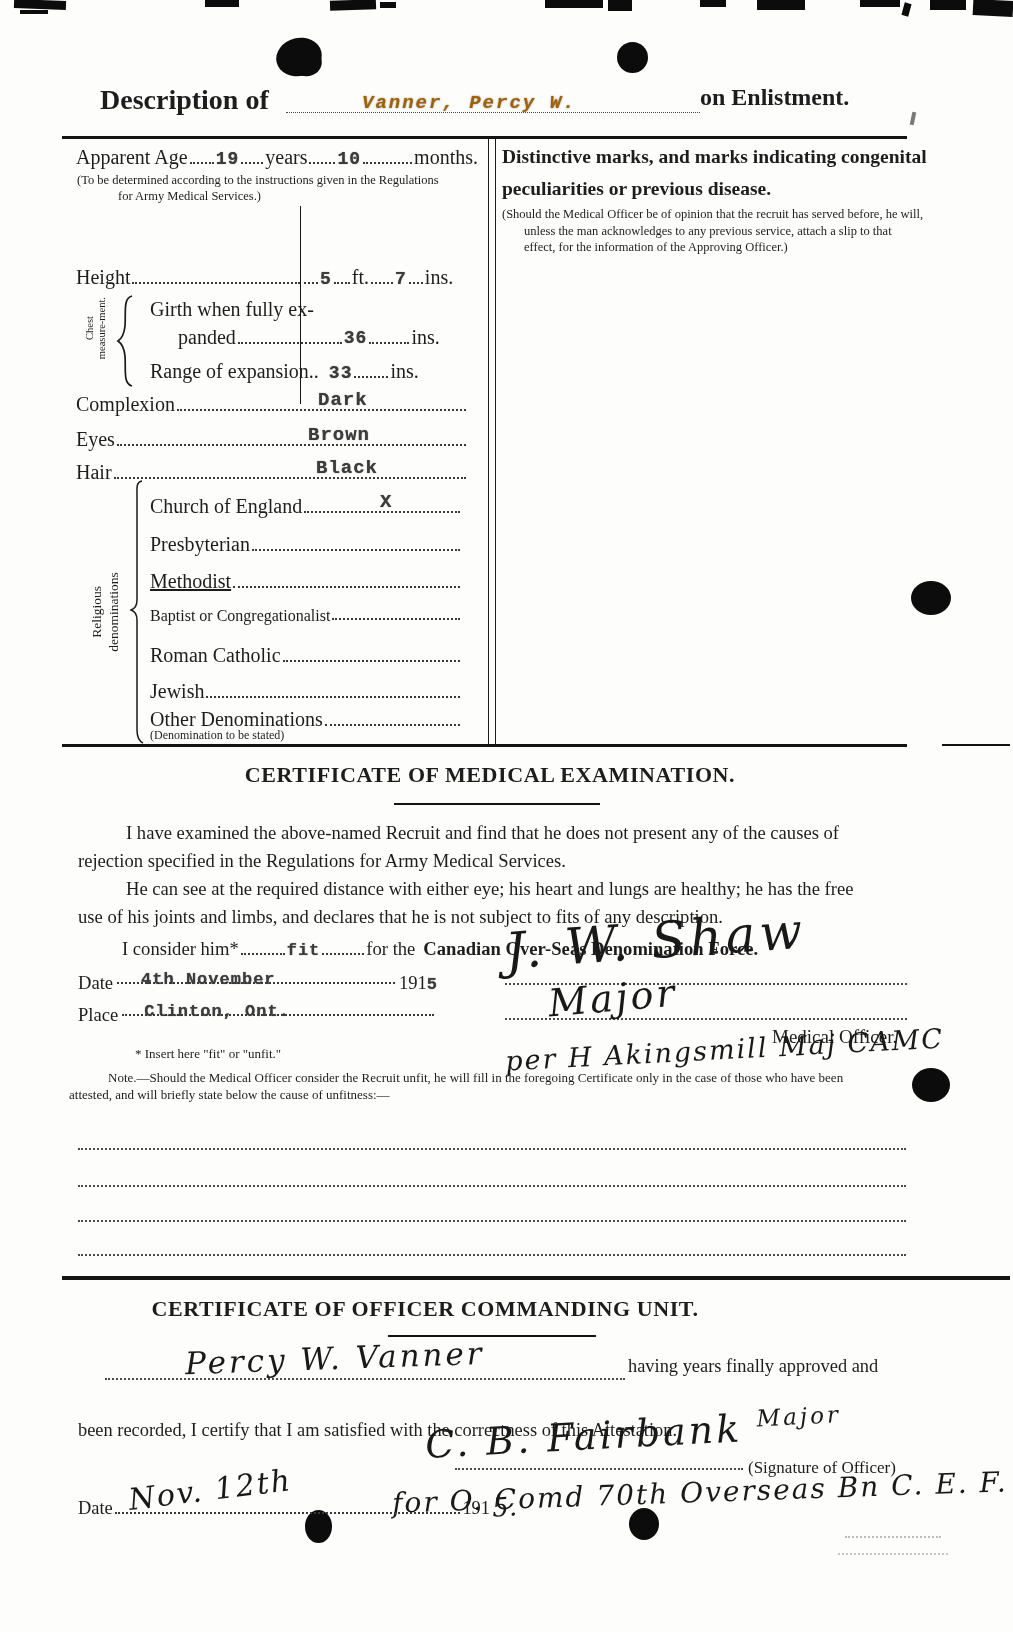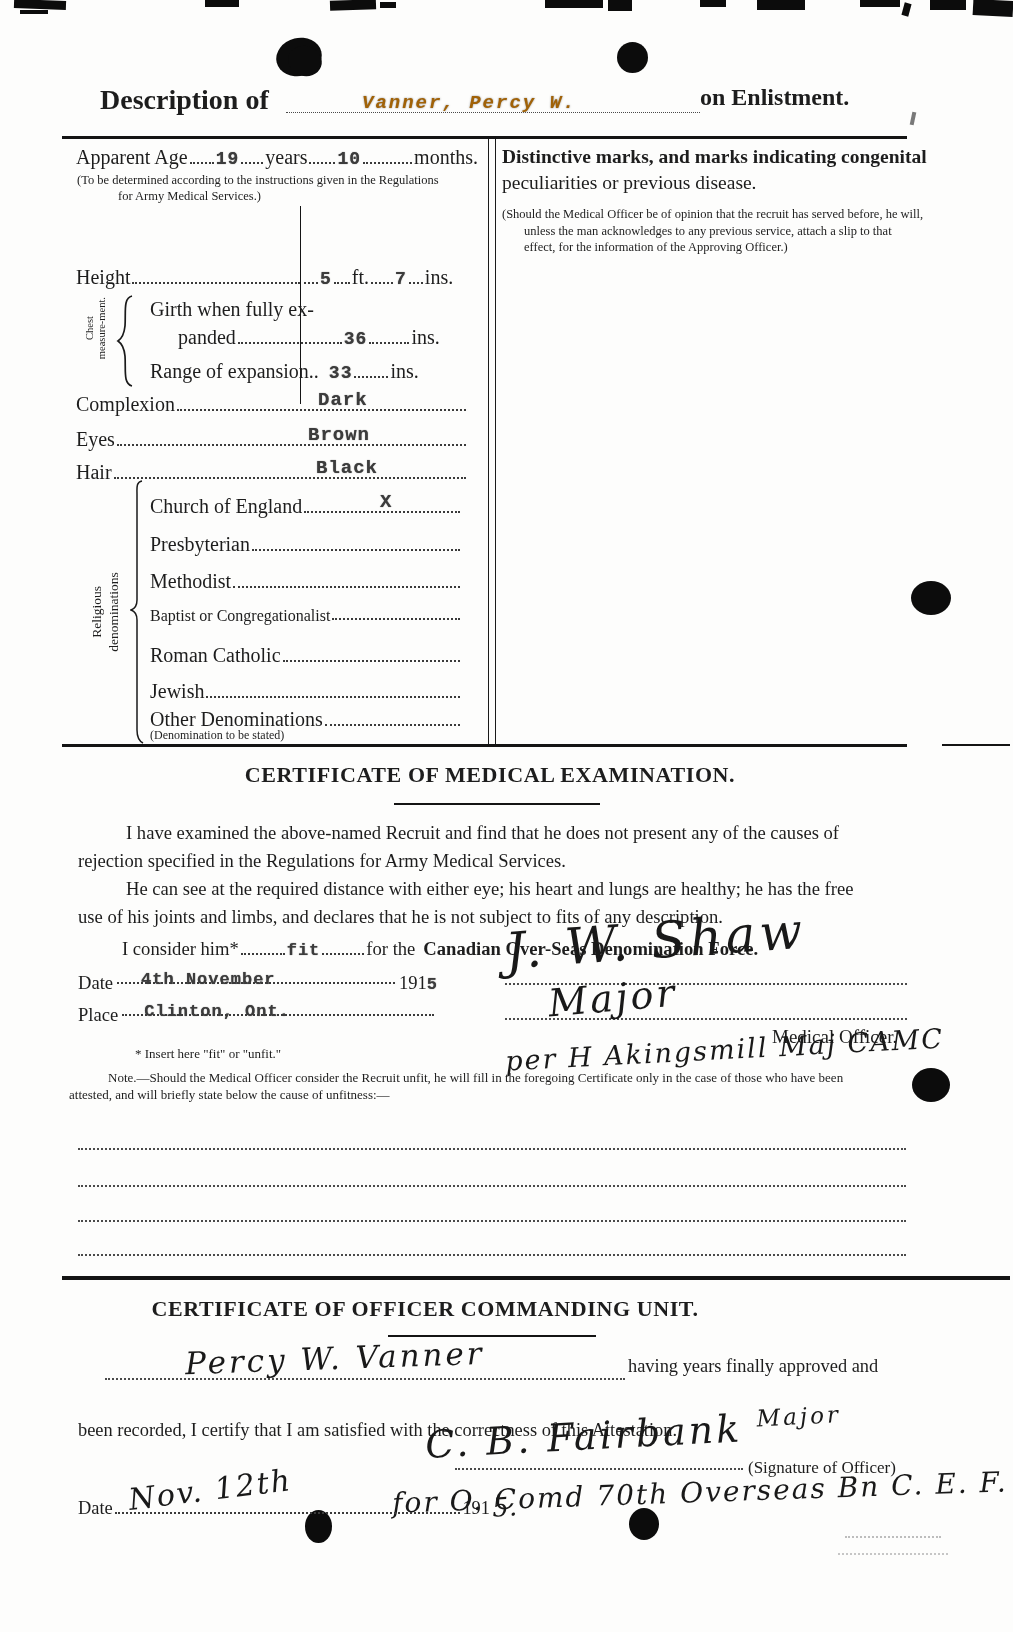--- a/index.html
+++ b/index.html
@@ -95,21 +95,21 @@
   </div>
 
   <div class="rot print" style="left:54px;top:316px;width:84px;font-size:10.5px;line-height:1.15;">
     <span>Chest</span><br>
     <span>measure-</span><span>ment.</span>
   </div>
   <svg class="abs" style="left:116px;top:294px;" width="18" height="94" viewBox="0 0 18 94">
     <path d="M16 2 C7 4 10 18 9 32 C8 42 5 45 2 47 C5 49 8 52 9 62 C10 76 7 90 16 92" fill="none" stroke="#1a1a1a" stroke-width="1.7"></path>
   </svg>
   <div class="abs print" style="left:150px;top:298px;font-size:20px;">Girth when fully ex-</div>
-  <div class="abs row" style="left:178px;top:326px;width:298px;font-size:20px;">
+  <div class="abs row" style="left:178px;top:326px;width:298px;font-size:20px;align-items:center;">
     <span class="print">panded</span>
     <span class="dots" style="width:104px;"></span>
     <span class="typed" style="font-size:18px;">36</span>
     <span class="dots" style="width:40px;"></span>
     <span class="print">ins.</span>
   </div>
   <div class="abs row" style="left:150px;top:360px;width:326px;font-size:20px;">
     <span class="print">Range of expansion..</span>
     <span style="width:10px;"></span>
     <span class="typed" style="font-size:18px;">33</span>
@@ -143,21 +143,21 @@
 
   <div class="abs row" style="left:150px;top:495px;width:312px;font-size:20px;">
     <span class="print">Church of England</span>
     <span class="dots df"></span>
     <span class="ov typed" style="left:230px;font-size:19px;">X</span>
   </div>
   <div class="abs row" style="left:150px;top:533px;width:312px;font-size:20px;">
     <span class="print">Presbyterian</span>
     <span class="dots df"></span>
   </div>
-  <div class="abs row" style="left:150px;top:570px;width:312px;font-size:20px;">
+  <div class="abs row" style="left:150px;top:570px;width:312px;font-size:20px;text-decoration:underline;">
     <span class="print">Methodist</span>
     <span class="dots df"></span>
   </div>
   <div class="abs row" style="left:150px;top:607px;width:312px;font-size:16px;">
     <span class="print">Baptist or Congregationalist</span>
     <span class="dots df"></span>
   </div>
   <div class="abs row" style="left:150px;top:644px;width:312px;font-size:20px;">
     <span class="print">Roman Catholic</span>
     <span class="dots df"></span>
@@ -166,21 +166,21 @@
     <span class="print">Jewish</span>
     <span class="dots df"></span>
   </div>
   <div class="abs row" style="left:150px;top:708px;width:312px;font-size:20px;">
     <span class="print">Other Denominations</span>
     <span class="dots df"></span>
   </div>
   <div class="abs print" style="left:150px;top:728px;font-size:12px;">(Denomination to be stated)</div>
 
   <div class="abs print b" style="left:502px;top:146px;font-size:19.5px;font-weight:600;">Distinctive marks, and marks indicating congenital</div>
-  <div class="abs print b" style="left:502px;top:172px;font-size:19.5px;font-weight:400;">peculiarities or previous disease.</div>
+  <div class="abs print b" style="left:502px;top:178px;font-size:19.5px;font-weight:700;">peculiarities or previous disease.</div>
   <div class="abs print note-sm" style="left:502px;top:206px;width:402px;white-space:normal;padding-left:22px;text-indent:-22px;">(Should the Medical Officer be of opinion that the recruit has served before, he will, unless the man acknowledges to any previous service, attach a slip to that effect, for the information of the Approving Officer.)</div>
 
   <div class="abs print heading" style="left:180px;top:762px;width:620px;text-align:center;">CERTIFICATE OF MEDICAL EXAMINATION.</div>
   <div class="rule" style="left:394px;top:803px;width:206px;height:1.8px;"></div>
 
   <div class="abs print" style="left:126px;top:822px;font-size:18.6px;">I have examined the above-named Recruit and find that he does not present any of the causes of</div>
   <div class="abs print" style="left:78px;top:850px;font-size:18.6px;">rejection specified in the Regulations for Army Medical Services.</div>
   <div class="abs print" style="left:126px;top:878px;font-size:18.6px;">He can see at the required distance with either eye; his heart and lungs are healthy; he has the free</div>
   <div class="abs print" style="left:78px;top:906px;font-size:18.6px;">use of his joints and limbs, and declares that he is not subject to fits of any description.</div>
 

